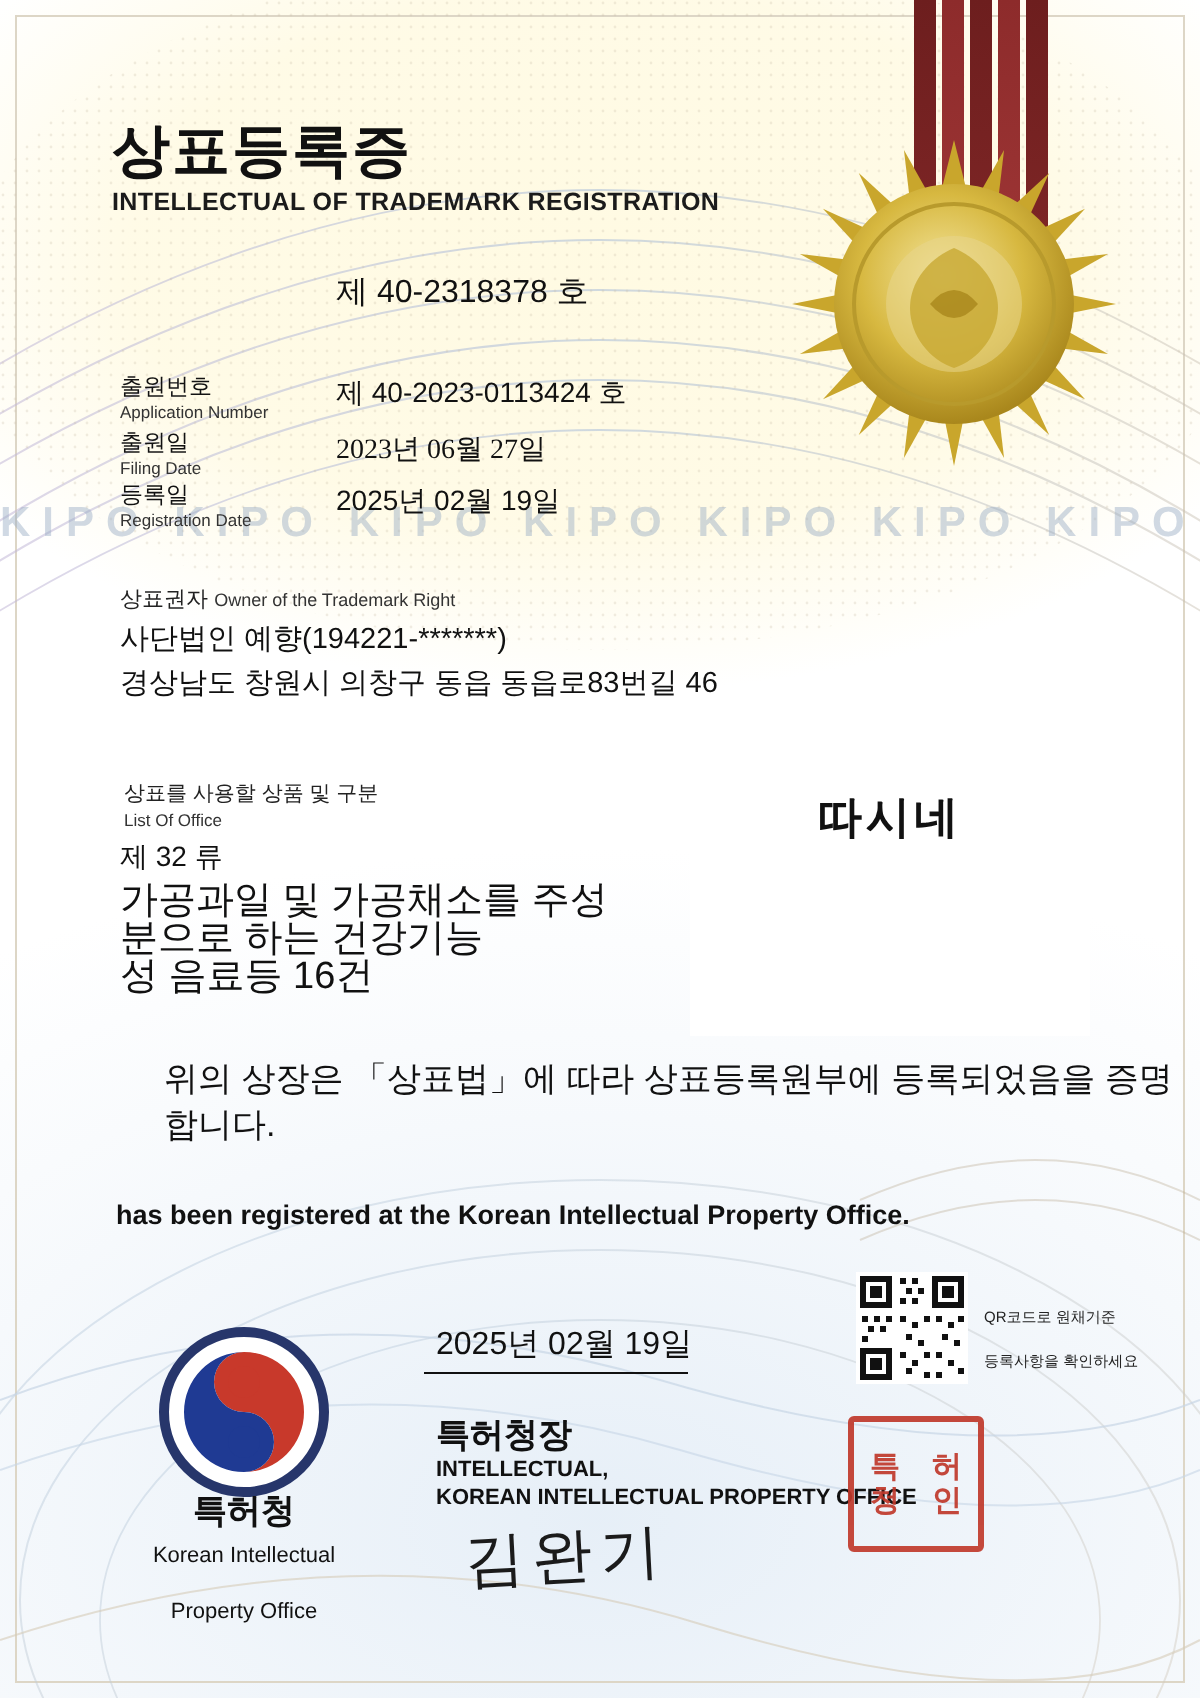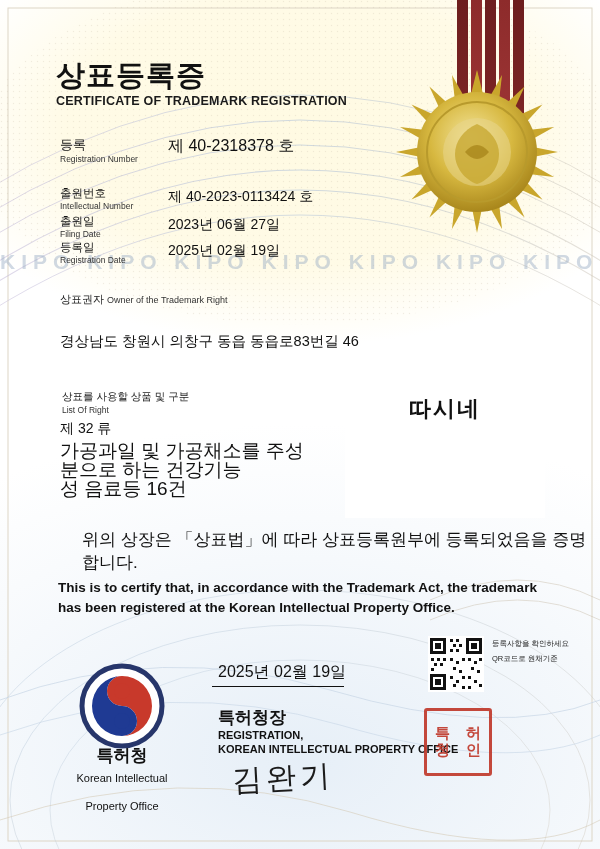--- a/index.html
+++ b/index.html
@@ -89,21 +89,21 @@
     font-family:"DejaVu Sans", sans-serif;letter-spacing:4px;transform:rotate(-3deg);
   }
 
   .emblem{position:absolute;left:78px;top:662px;width:88px;height:88px;}
   .office-ko{position:absolute;left:62px;top:744px;width:120px;text-align:center;font-size:17px;font-weight:bold;color:#111;}
   .office-en1{position:absolute;left:52px;top:772px;width:140px;text-align:center;font-size:11px;color:#111;}
   .office-en2{position:absolute;left:52px;top:800px;width:140px;text-align:center;font-size:11px;color:#111;}
 
   .qr{position:absolute;left:428px;top:636px;width:56px;height:56px;}
   .qr-note1{position:absolute;left:492px;top:654px;font-size:7.5px;color:#222;}
-  .qr-note2{position:absolute;left:492px;top:639px;font-size:7.5px;color:#222;}
+  .qr-note2{position:absolute;left:492px;top:676px;font-size:7.5px;color:#222;}
 
   .stamp{position:absolute;left:424px;top:708px;width:62px;height:62px;}
   .stamp-inner{
     position:absolute;left:0;top:0;width:62px;height:62px;
     border:3px solid #c0392b;border-radius:3px;
     color:#c0392b;font-size:15px;font-weight:bold;
     display:grid;grid-template-columns:1fr 1fr;align-content:center;justify-items:center;
     line-height:17px;font-family:"DejaVu Sans", sans-serif;
     opacity:.92;
   }
@@ -234,71 +234,67 @@
       </g>
       <circle cx="84" cy="84" r="60" fill="url(#goldr)"></circle>
       <circle cx="84" cy="84" r="50" fill="none" stroke="#b89a2c" stroke-width="2"></circle>
       <circle cx="84" cy="84" r="34" fill="#e8d58d" opacity=".55"></circle>
       <path d="M84 56 c14 6 22 18 22 30 c0 14 -10 26 -22 30 c-12 -4 -22 -16 -22 -30 c0 -12 8 -24 22 -30 z" fill="#c6a52e" opacity=".75"></path>
       <path d="M72 84 q12 -14 24 0 q-12 14 -24 0 z" fill="#a9871c" opacity=".8"></path>
     </g>
   </svg>
 
   <div class="h-title">상표등록증</div>
-  <div class="h-sub">CERTIFICATE OF TRADEMARK REGISTRATION</div>
-
-  <div class="field" style="left:60px;top:136px;">
-    <div class="lab-ko">등록</div>
-    <div class="lab-en">Registration Number</div>
-  </div>
+  <div class="h-sub">INTELLECTUAL OF TRADEMARK REGISTRATION</div>
+
   <div class="field val-big" style="left:168px;top:136px;">제 40-2318378 호</div>
 
   <div class="field" style="left:60px;top:186px;">
     <div class="lab-ko" style="font-size:11.5px;">출원번호</div>
-    <div class="lab-en">Intellectual Number</div>
+    <div class="lab-en">Application Number</div>
   </div>
   <div class="field val" style="left:168px;top:188px;">제 40-2023-0113424 호</div>
 
   <div class="field" style="left:60px;top:214px;">
     <div class="lab-ko" style="font-size:11.5px;">출원일</div>
     <div class="lab-en">Filing Date</div>
   </div>
-  <div class="field val" style="left:168px;top:216px;">2023년 06월 27일</div>
+  <div class="field val" style="left:168px;top:216px;font-family:Liberation Serif, serif;">2023년 06월 27일</div>
 
   <div class="field" style="left:60px;top:240px;">
     <div class="lab-ko" style="font-size:11.5px;">등록일</div>
     <div class="lab-en">Registration Date</div>
   </div>
   <div class="field val" style="left:168px;top:242px;">2025년 02월 19일</div>
 
   <div class="owner-lab">
     <span>상표권자</span>
     <span class="en">Owner of the Trademark Right</span>
   </div>
+  <div class="owner-1">사단법인 예향(194221-*******)</div>
   <div class="owner-2">경상남도 창원시 의창구 동읍 동읍로83번길 46</div>
 
   <div class="goods-lab1">상표를 사용할 상품 및 구분</div>
-  <div class="goods-lab2">List Of Right</div>
+  <div class="goods-lab2">List Of Office</div>
   <div class="goods-1">제 32 류</div>
   <div class="goods-2" style="white-space:pre-line;">가공과일 및 가공채소를 주성분으로 하는 건강기능
 성 음료등 16건</div>
 
   <div class="markbox">
     <span>따시네</span>
   </div>
 
   <div class="cert-ko">위의 상장은 「상표법」에 따라 상표등록원부에 등록되었음을 증명합니다.</div>
-  <div class="cert-en1">This is to certify that, in accordance with the Trademark Act, the trademark</div>
   <div class="cert-en2">has been registered at the Korean Intellectual Property Office.</div>
 
   <div class="date">2025년 02월 19일</div>
   <div class="date-underline"></div>
 
   <div class="commissioner-ko">특허청장</div>
-  <div class="commissioner-en1">REGISTRATION,</div>
+  <div class="commissioner-en1">INTELLECTUAL,</div>
   <div class="commissioner-en2">KOREAN INTELLECTUAL PROPERTY OFFICE</div>
   <div class="signature">김완기</div>
 
   <svg class="emblem" viewBox="0 0 88 88">
     <circle cx="44" cy="44" r="40" fill="#ffffff" stroke="#27366b" stroke-width="5"></circle>
     <path d="M44 14 a30 30 0 0 1 0 60 a15 15 0 0 0 0 -30 a15 15 0 0 1 0 -30 z" fill="#c8392b"></path>
     <path d="M44 74 a30 30 0 0 1 0 -60 a15 15 0 0 0 0 30 a15 15 0 0 1 0 30 z" fill="#1f3a93"></path>
     <circle cx="44" cy="29" r="8" fill="#c8392b"></circle>
     <circle cx="44" cy="59" r="8" fill="#1f3a93"></circle>
   </svg>

